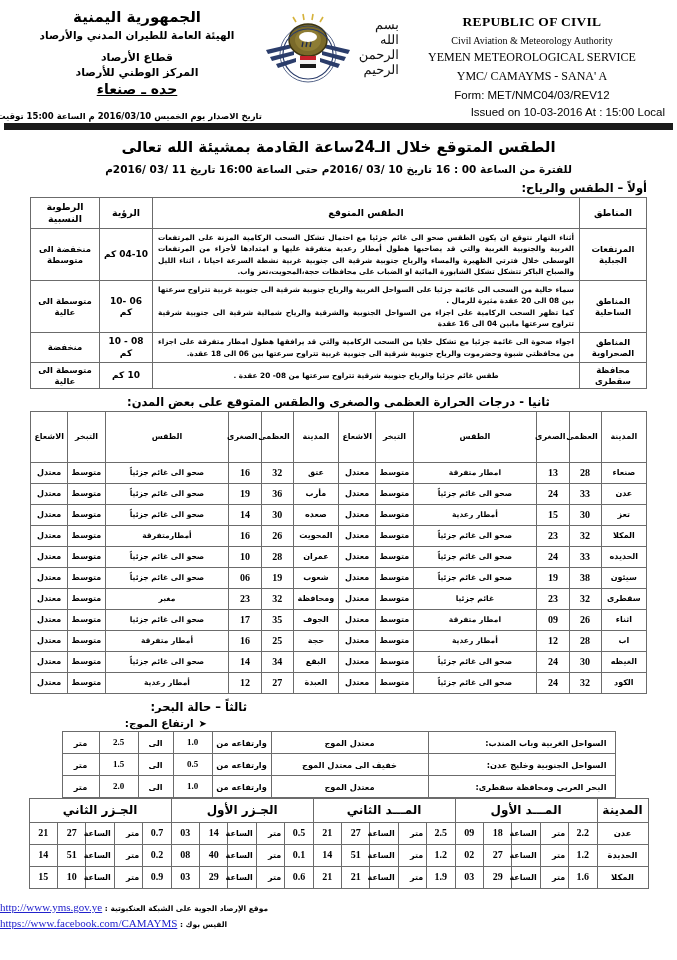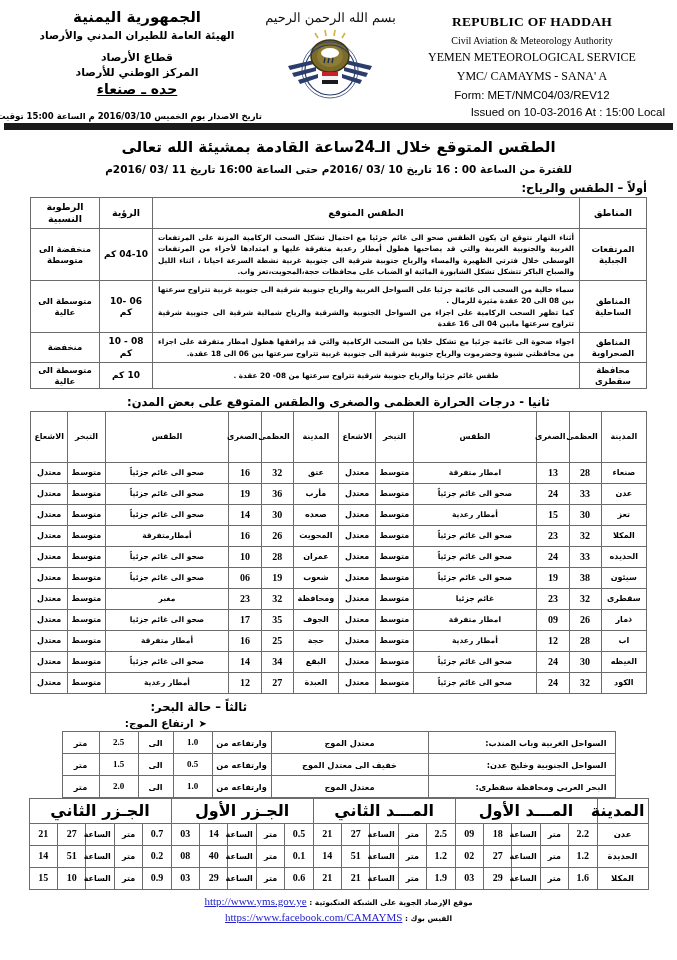--- a/index.html
+++ b/index.html
@@ -28,21 +28,21 @@
   .hdr-ar .l1{font-size:15px;margin-bottom:3px;}
   .hdr-ar .l2{font-size:10.5px;margin-bottom:10px;}
   .hdr-ar .l3{font-size:11px;margin-bottom:2px;}
   .hdr-ar .l4{font-size:11px;margin-bottom:2px;}
   .hdr-ar .l5{font-size:14px;text-decoration:underline;margin-bottom:2px;}
   .hdr-ar .issued{
     font-size:8.5px;font-weight:bold;margin-top:14px;
     white-space:nowrap;
   }
   .hdr-logo{
-    width:140px;display:flex;flex-direction:column;
+    width:140px;display:flex;flex-direction:row;
     align-items:center;padding-top:2px;
   }
   .basmala{
     font-size:13px;direction:rtl;font-family:"DejaVu Serif","Liberation Serif",serif;
     letter-spacing:-1px;margin-bottom:1px;color:#111;
   }
   .emblem{position:relative;width:92px;height:74px;}
   .emblem svg{display:block;}
   .hdr-en{
     width:272px;text-align:center;direction:ltr;
@@ -123,32 +123,32 @@
   .t-wave td{height:17px;font-size:8.2px;font-weight:bold;text-align:center;}
   .t-wave td.coast{text-align:right;padding-right:8px;width:175px;}
   .t-wave td.state{width:150px;}
   .t-wave td.lbl{width:52px;}
   .t-wave td.n{width:32px;font-size:9px;font-family:"Liberation Serif",serif;}
   .t-wave td.to{width:28px;}
   .t-wave td.unit{width:30px;}
 
   
   .t-tide{width:620px;}
-  .t-tide th{font-size:16px;font-weight:bold;text-align:center;height:19px;}
+  .t-tide th{font-size:12px;font-weight:bold;text-align:center;height:19px;}
   .t-tide td{height:17px;text-align:center;font-weight:bold;}
   .t-tide td.city{font-size:8.4px;width:44px;}
   .t-tide td.num{font-size:10px;font-family:"Liberation Serif","DejaVu Serif",serif;}
-  .t-tide td.lbl{font-size:8px;}
+  .t-tide td.lbl{font-size:8px;text-align:right;}
   .tw-m{width:22px;}
   .tw-val{width:26px;}
   .tw-hr{width:36px;}
   .tw-t{width:22px;}
 
   
-  .links{direction:rtl;text-align:center;margin-top:5px;}
+  .links{direction:rtl;text-align:left;margin-top:12px;}
   .linkrow{font-size:7.5px;font-weight:bold;margin-bottom:4px;}
   .linkrow .url{
     color:#2222cc;text-decoration:underline;
     font-family:"Liberation Serif","DejaVu Serif",serif;
     font-size:11px;font-weight:normal;direction:ltr;display:inline-block;
   }
 </style>
 </head>
 <body>
 
@@ -206,21 +206,21 @@
           <circle cx="46" cy="44" r="28" fill="none" stroke="#2b3d6b" stroke-width="0.8"></circle>
           <path id="arcp" d="M 22 50 A 24 24 0 0 0 70 50" fill="none"></path>
           <text font-size="5.2" fill="#2b3d6b" font-family="Liberation Sans, sans-serif" letter-spacing="0.4">
             <textPath href="#arcp" startOffset="6%">CIVIL AVIATION &amp; METEOROLOGY</textPath>
           </text>
         </svg>
       </div>
     </div>
 
     <div class="hdr-en">
-      <div class="e1">REPUBLIC OF HADDAH</div>
+      <div class="e1">REPUBLIC OF CIVIL</div>
       <div class="e2">Civil Aviation &amp; Meteorology Authority</div>
       <div class="e3">YEMEN METEOROLOGICAL SERVICE</div>
       <div class="e4">YMC/ CAMAYMS - SANA' A</div>
       <div class="e5">Form: MET/NMC04/03/REV12</div>
       <div class="e6">Issued on  10-03-2016  At : 15:00  Local</div>
     </div>
   </div>
 
   <div class="blackbar"></div>
 
@@ -381,21 +381,21 @@
         <td>متوسط</td>
         <td>معتدل</td>
         <td class="city">ومحافظة</td>
         <td class="num">32</td>
         <td class="num">23</td>
         <td class="wx">مغبر</td>
         <td>متوسط</td>
         <td>معتدل</td>
       </tr>
       <tr>
-        <td class="city">ذمار</td>
+        <td class="city">اثناء</td>
         <td class="num">26</td>
         <td class="num">09</td>
         <td class="wx">امطار متفرقة</td>
         <td>متوسط</td>
         <td>معتدل</td>
         <td class="city">الجوف</td>
         <td class="num">35</td>
         <td class="num">17</td>
         <td class="wx">صحو الى غائم جزئيا</td>
         <td>متوسط</td>

